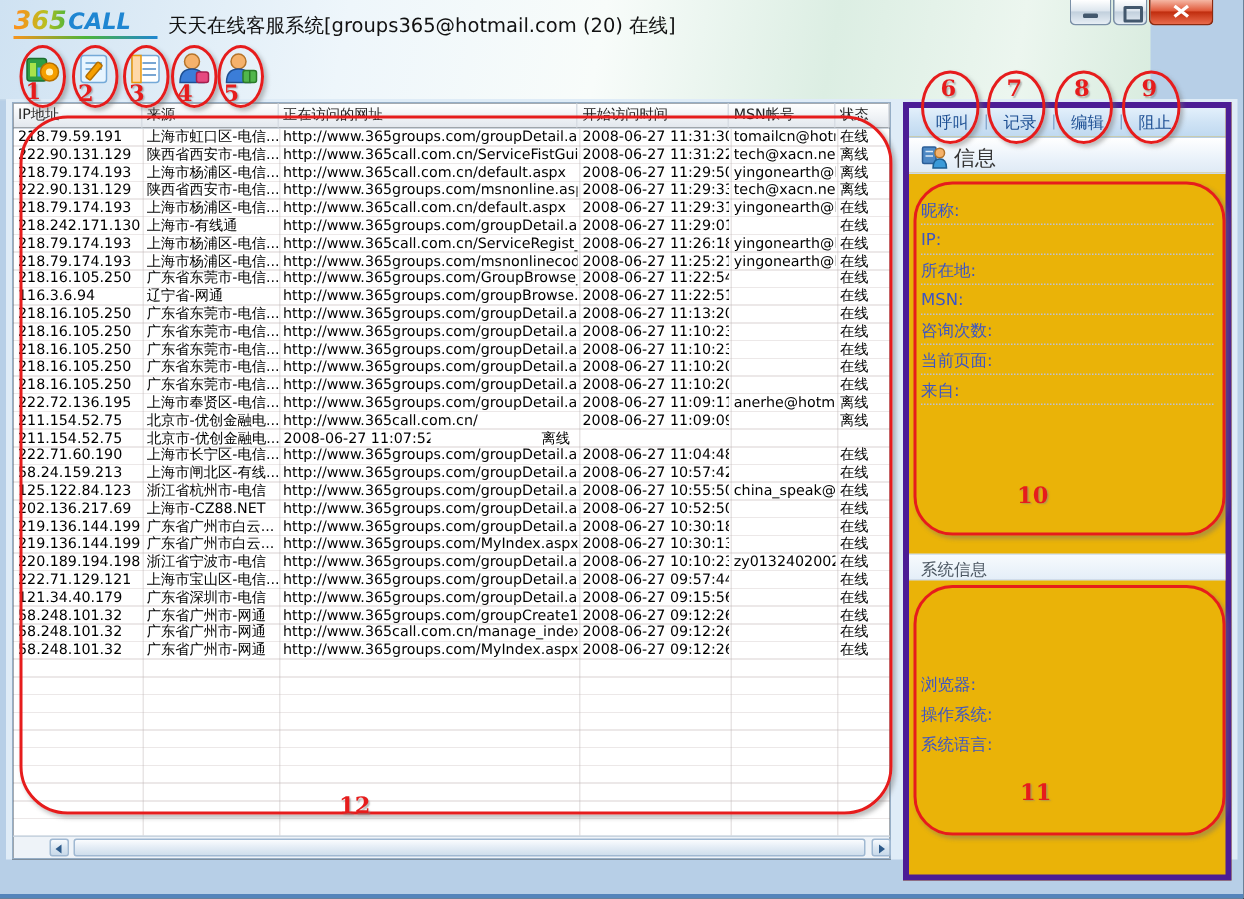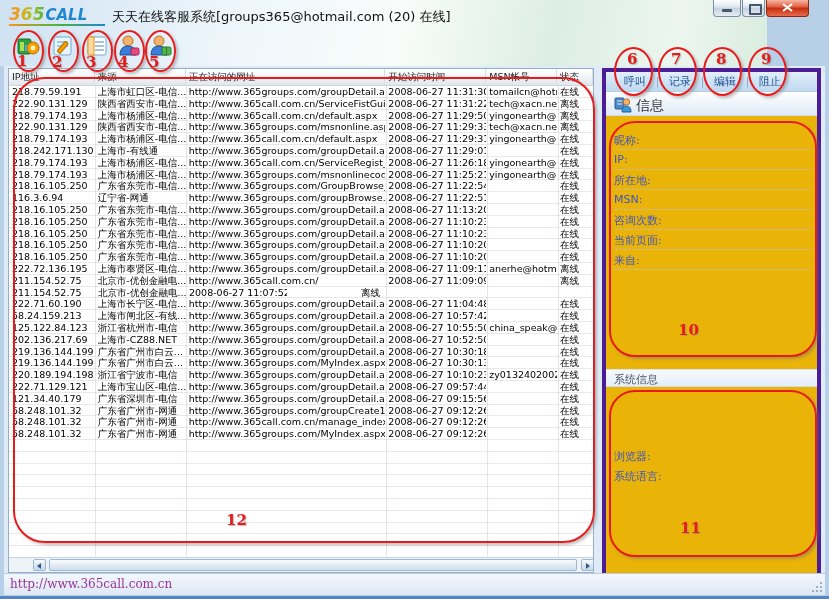--- a/index.html
+++ b/index.html
@@ -97,21 +97,21 @@
   .a2{left:48px;top:30px;width:27px;height:38px;} .n2{left:52px;top:53px;}
   .a3{left:82px;top:30px;width:27px;height:38px;} .n3{left:86px;top:53px;}
   .a4{left:114px;top:30px;width:27px;height:38px;} .n4{left:118px;top:53px;}
   .a5{left:145px;top:30px;width:27px;height:38px;} .n5{left:149px;top:53px;}
   .a6{left:614px;top:47px;width:35px;height:45px;} .n6{left:627px;top:50px;}
   .a7{left:658px;top:47px;width:35px;height:45px;} .n7{left:671px;top:50px;}
   .a8{left:703px;top:47px;width:35px;height:45px;} .n8{left:716px;top:50px;}
   .a9{left:748px;top:47px;width:35px;height:45px;} .n9{left:761px;top:50px;}
   .a10{left:609px;top:121px;width:204px;height:232px;} .n10{left:678px;top:321px;}
   .a11{left:609px;top:390px;width:204px;height:163px;} .n11{left:680px;top:519px;}
-  .a12{left:13px;top:77px;width:578px;height:462px;border-radius:32px;} .n12{left:226px;top:511px;}
+  .a12{left:13px;top:77px;width:578px;height:462px;border-radius:32px;} .n12{left:226px;top:528px;}
 </style>
 </head>
 <body>
 
 <div id="win">
 
   <div class="glass">
     <div class="logo">
       <span class="logo1">365</span><span class="logo2">CALL</span>
     </div>
@@ -456,35 +456,25 @@
         <div class="ifield">IP:</div>
         <div class="ifield">所在地:</div>
         <div class="ifield">MSN:</div>
         <div class="ifield">咨询次数:</div>
         <div class="ifield">当前页面:</div>
         <div class="ifield">来自:</div>
       </div>
     <div class="sys-head">系统信息</div>
     <div class="sys-fields">
         <div class="sfield">浏览器:</div>
+        <div class="sfield">操作系统:</div>
         <div class="sfield">系统语言:</div>
       </div>
   </div>
 
-  <div class="statusbar">
-    <div class="status-link">http://www.365call.com.cn</div>
-    <div class="grip">
-      <i style="right:0;bottom:0"></i>
-        <i style="right:4px;bottom:0"></i>
-        <i style="right:8px;bottom:0"></i>
-      <i style="right:0;bottom:4px"></i>
-        <i style="right:4px;bottom:4px"></i>
-        <i style="right:0;bottom:8px"></i>
-    </div>
-  </div>
   <div class="bottom-edge"></div>
 
   <div class="ann ellipse a1"></div>
   <div class="ann ellipse a2"></div>
   <div class="ann ellipse a3"></div>
   <div class="ann ellipse a4"></div>
   <div class="ann ellipse a5"></div>
   <div class="ann ellipse a6"></div>
   <div class="ann ellipse a7"></div>
   <div class="ann ellipse a8"></div>

